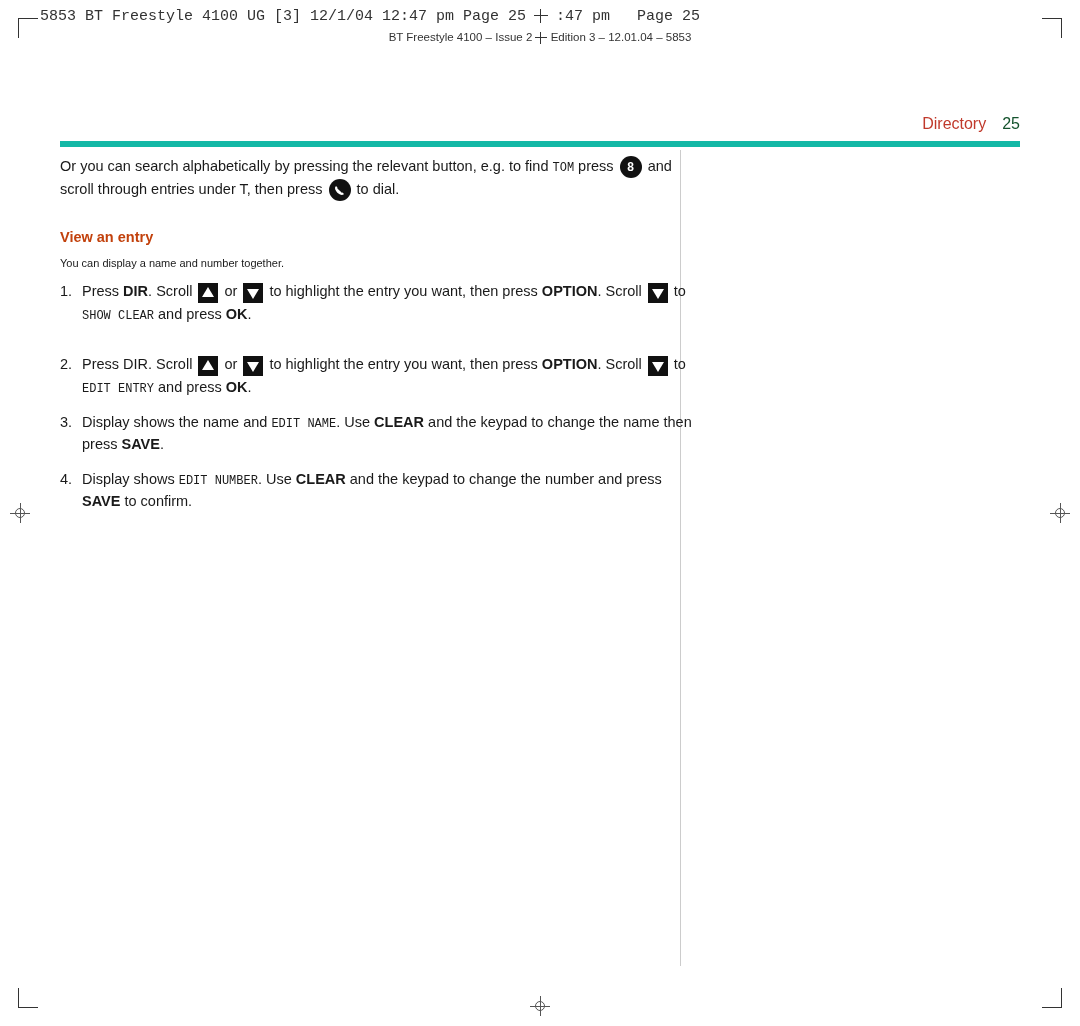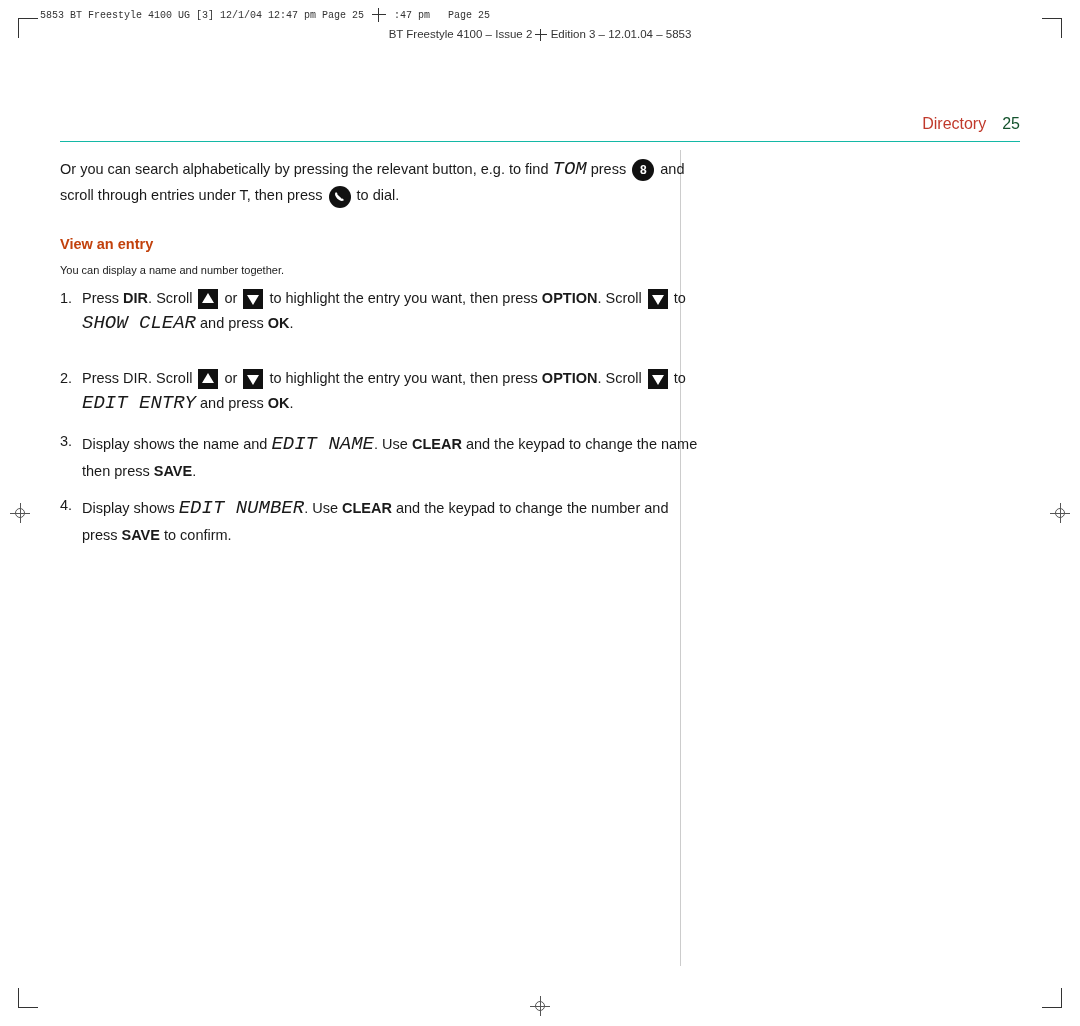--- a/index.html
+++ b/index.html
@@ -116,21 +116,21 @@
     .header {
       position: absolute;
       top: 0;
       left: 0;
       right: 0;
       height: 80px;
       padding: 8px 40px 0 40px;
     }
 
     .header-top-line {
-      font-size: 10px;
+      font-size: 15px;
       color: #333;
       font-family: 'Courier New', monospace;
       margin-bottom: 4px;
       display: flex;
       align-items: center;
       gap: 8px;
     }
 
     .header-center-mark {
       display: inline-block;
@@ -168,21 +168,21 @@
     
     .page-header {
       position: absolute;
       top: 115px;
       left: 60px;
       right: 60px;
       display: flex;
       justify-content: flex-end;
       align-items: center;
       padding-bottom: 8px;
-      border-bottom: 1px solid #14b8a6;
+      border-bottom: 6px solid #14b8a6;
     }
 
     .page-title {
       color: #c0392b;
       font-size: 16px;
       margin-right: 16px;
     }
 
     .page-number {
       font-size: 16px;
@@ -276,22 +276,21 @@
       font-size: 14.5px;
       line-height: 1.55;
     }
 
     .bold-text {
       font-weight: bold;
     }
 
     .monospace-text {
       font-family: 'Courier New', monospace;
-      font-size: 19px;
-      font-style: italic;
+      font-size: 12px;
     }
 
     
     .icon-inline {
       display: inline-block;
       vertical-align: middle;
       margin: 0 2px;
     }
 
     

